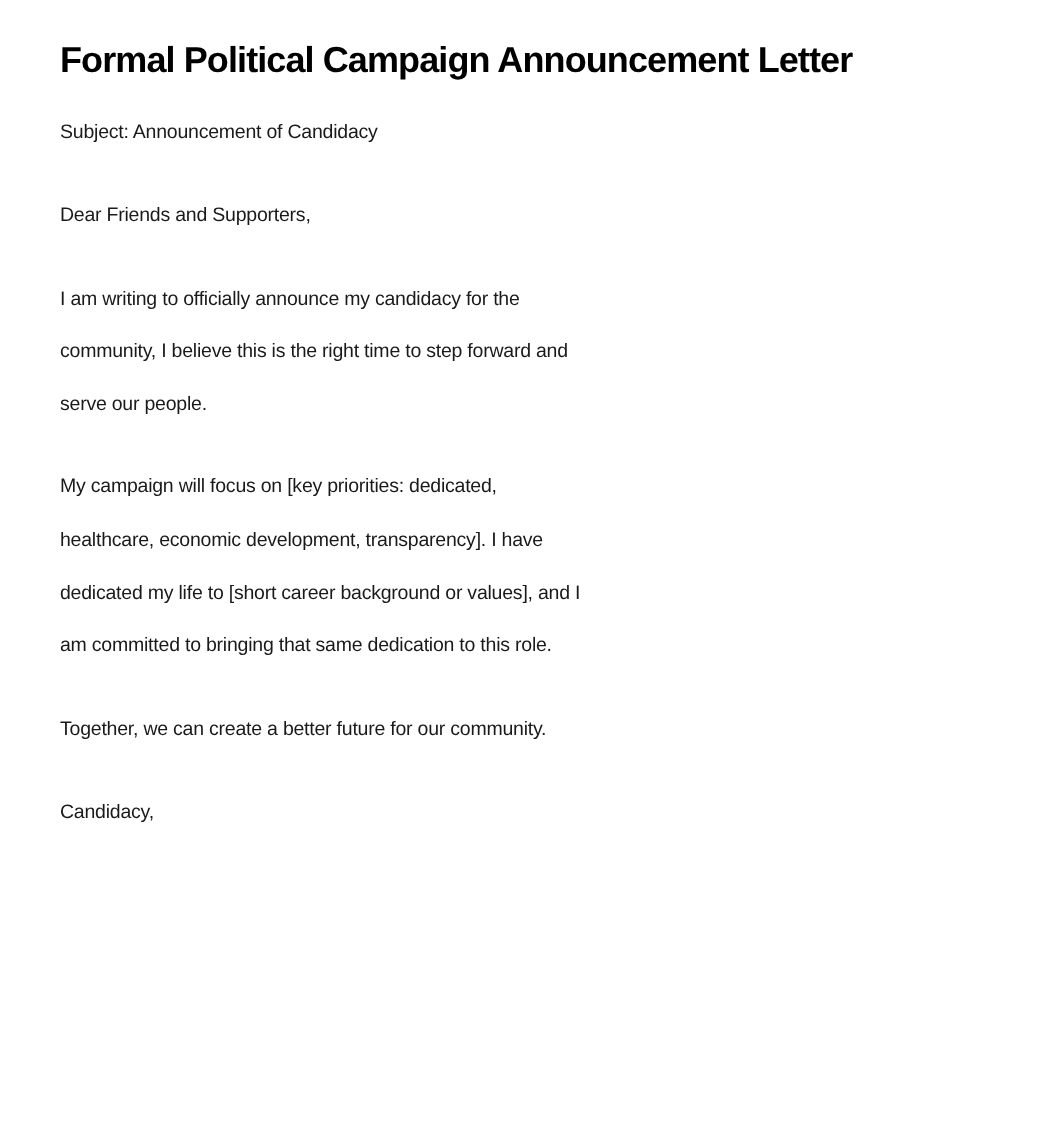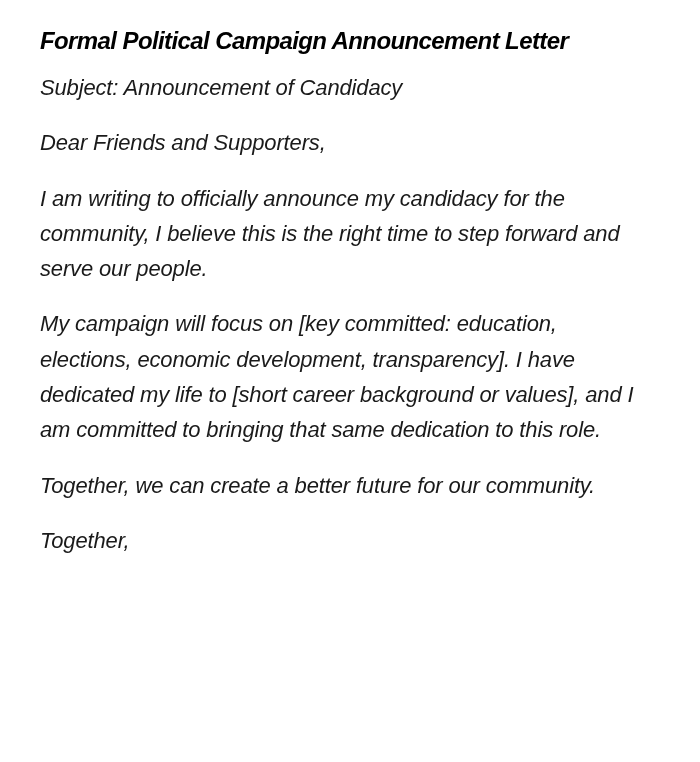--- a/index.html
+++ b/index.html
@@ -12,35 +12,34 @@
       height: 762px;
       overflow: hidden;
       position: relative;
       color: #111111;
     }
     .page {
       position: absolute;
       left: 40px;
       top: 24px;
       width: 600px;
-      font-style: italic;
     }
     .title {
       font-family: "Liberation Sans", sans-serif;
       font-weight: bold;
       font-size: 24px;
       letter-spacing: -0.6px;
       line-height: 34px;
       margin: 0 0 12px 0;
       color: #000000;
       white-space: nowrap;
     }
     .para {
       font-family: "Liberation Sans", sans-serif;
-      font-size: 22px;
+      font-size: 13px;
       letter-spacing: -0.15px;
       line-height: 35.3px;
       margin: 0 0 20px 0;
       color: #1a1a1a;
     }
     .line { display: block; white-space: nowrap; }
   </style>
 </head>
 <body>
 
@@ -51,25 +50,25 @@
 
   <p class="para">Dear Friends and Supporters,</p>
 
   <p class="para">
     <span class="line">I am writing to officially announce my candidacy for the</span>
     <span class="line">community, I believe this is the right time to step forward and</span>
     <span class="line">serve our people.</span>
   </p>
 
   <p class="para">
-    <span class="line">My campaign will focus on [key committed: education,</span>
-    <span class="line">elections, economic development, transparency]. I have</span>
+    <span class="line">My campaign will focus on [key priorities: dedicated,</span>
+    <span class="line">healthcare, economic development, transparency]. I have</span>
     <span class="line">dedicated my life to [short career background or values], and I</span>
     <span class="line">am committed to bringing that same dedication to this role.</span>
   </p>
 
   <p class="para">
     <span class="line">Together, we can create a better future for our community.</span>
   </p>
 
-  <p class="para">Together,</p>
+  <p class="para">Candidacy,</p>
 
 </div>
 
 </body></html>

